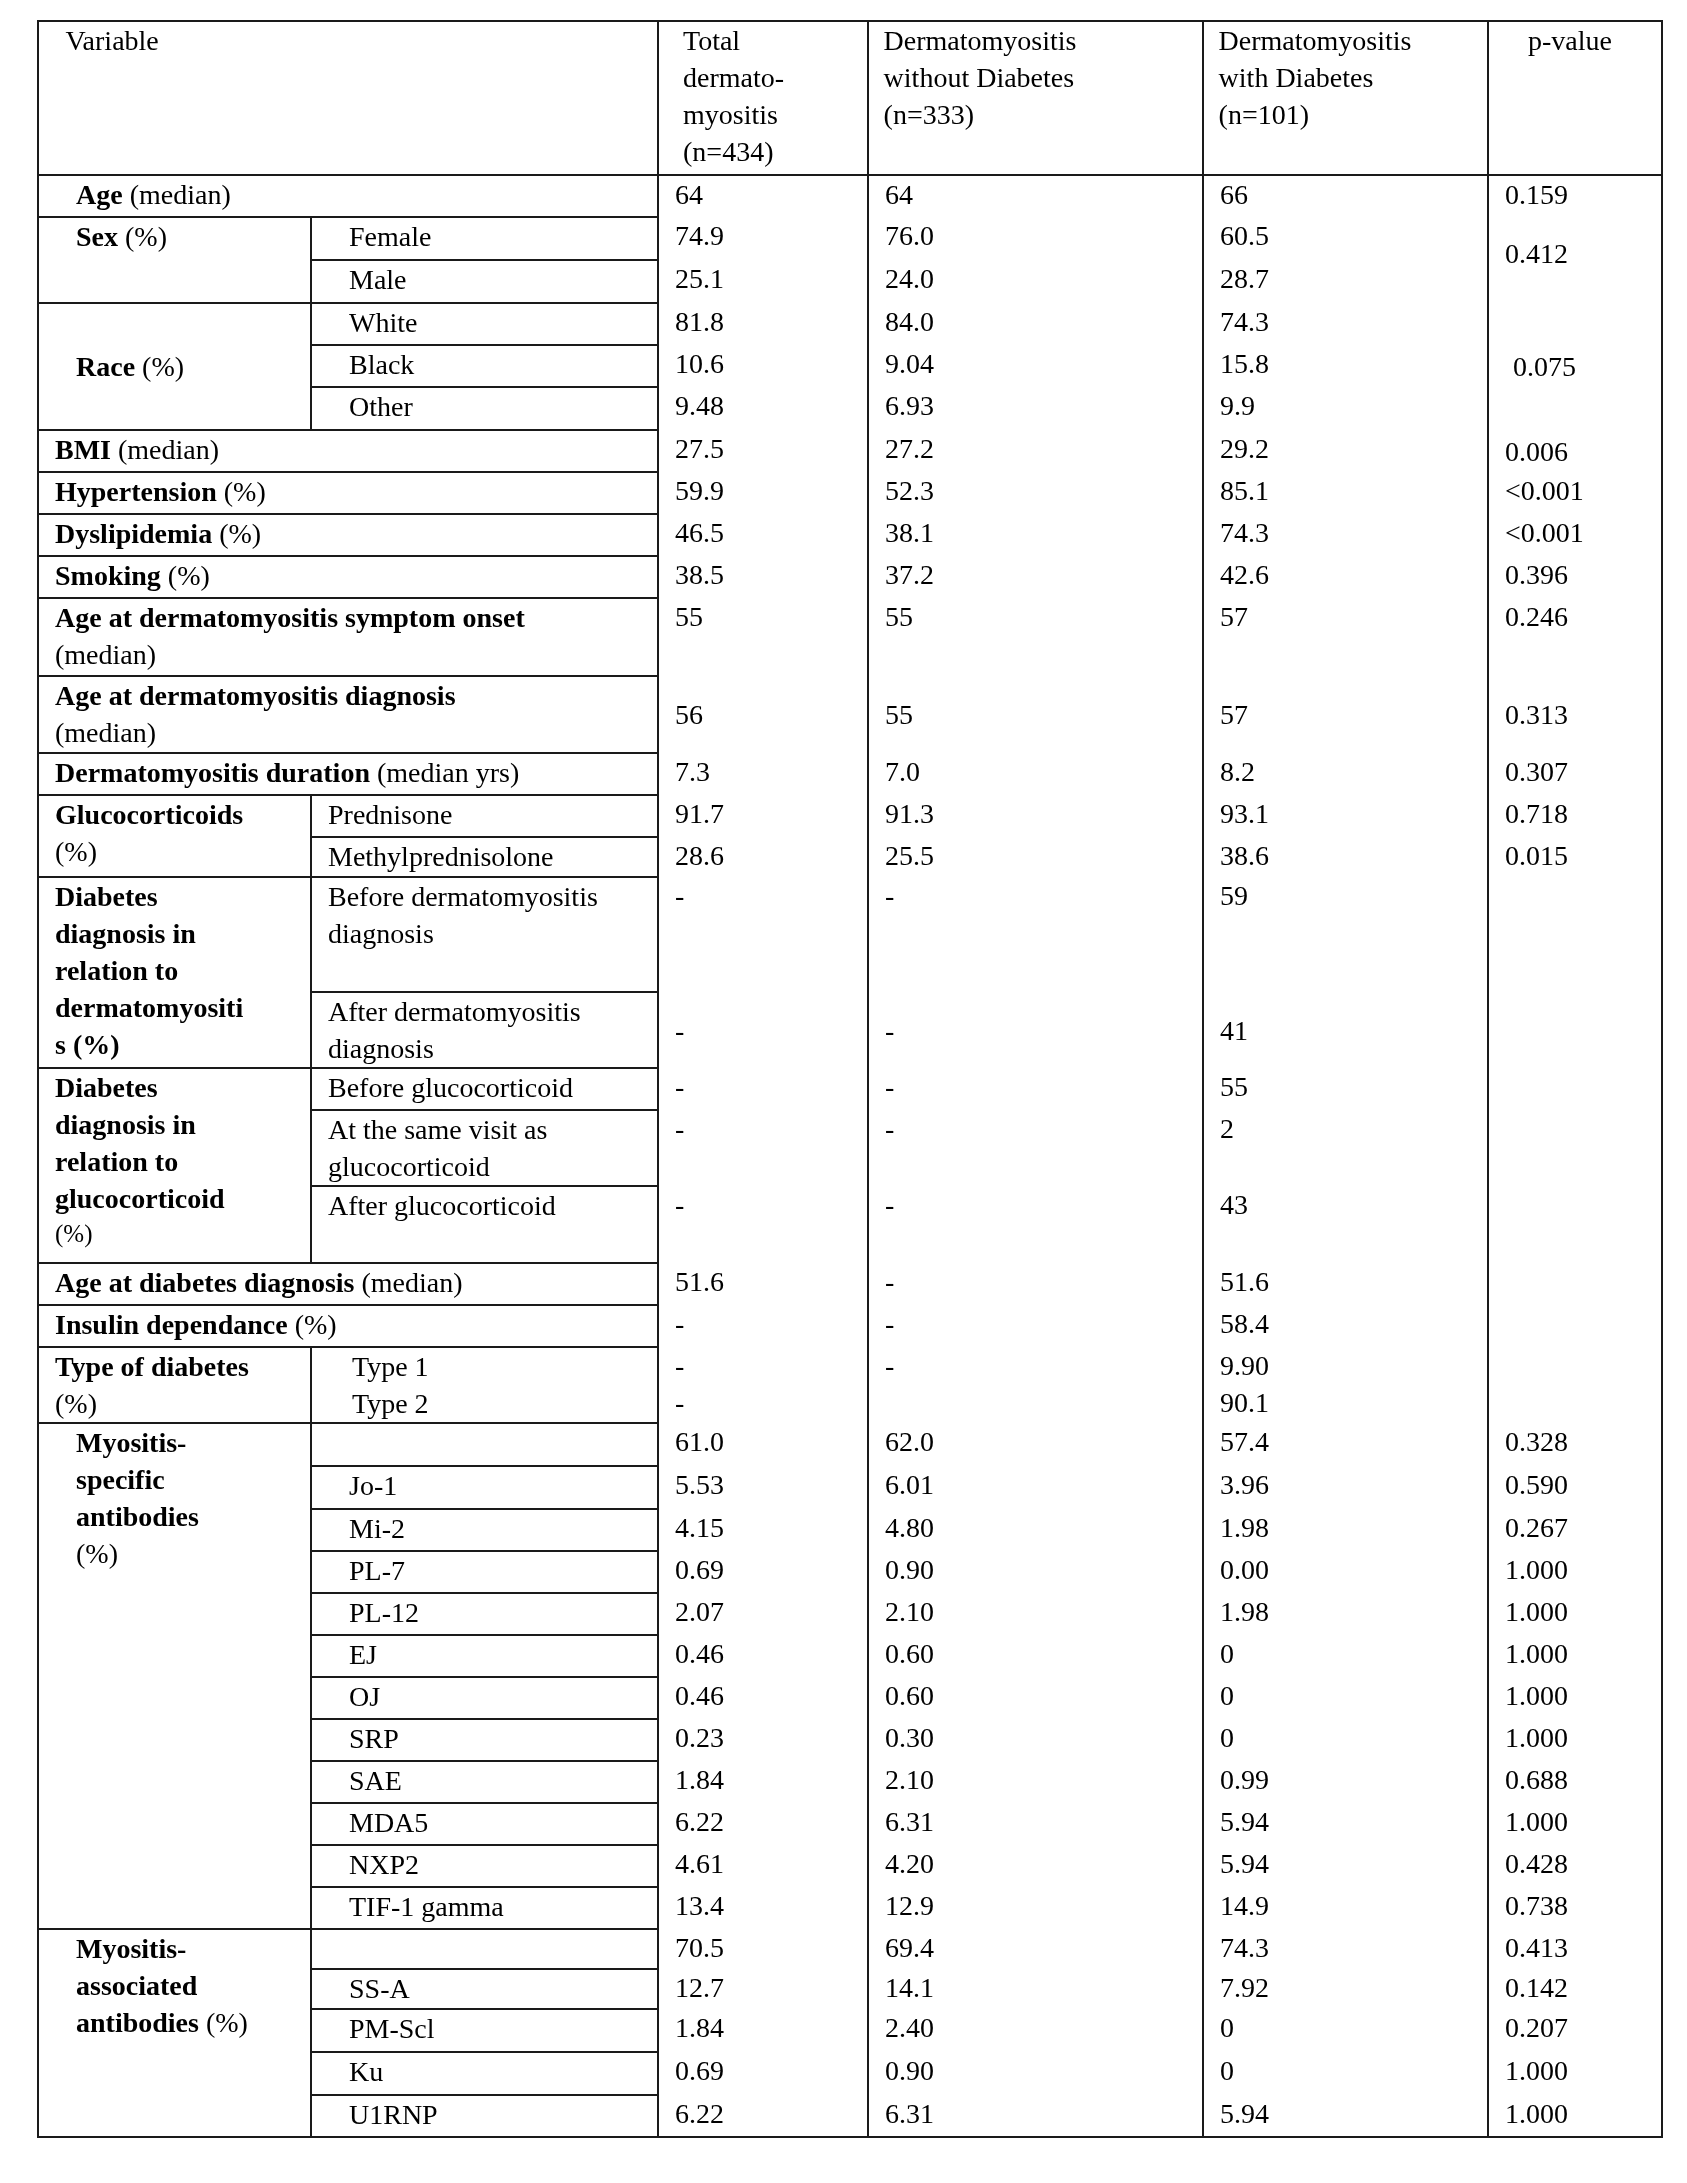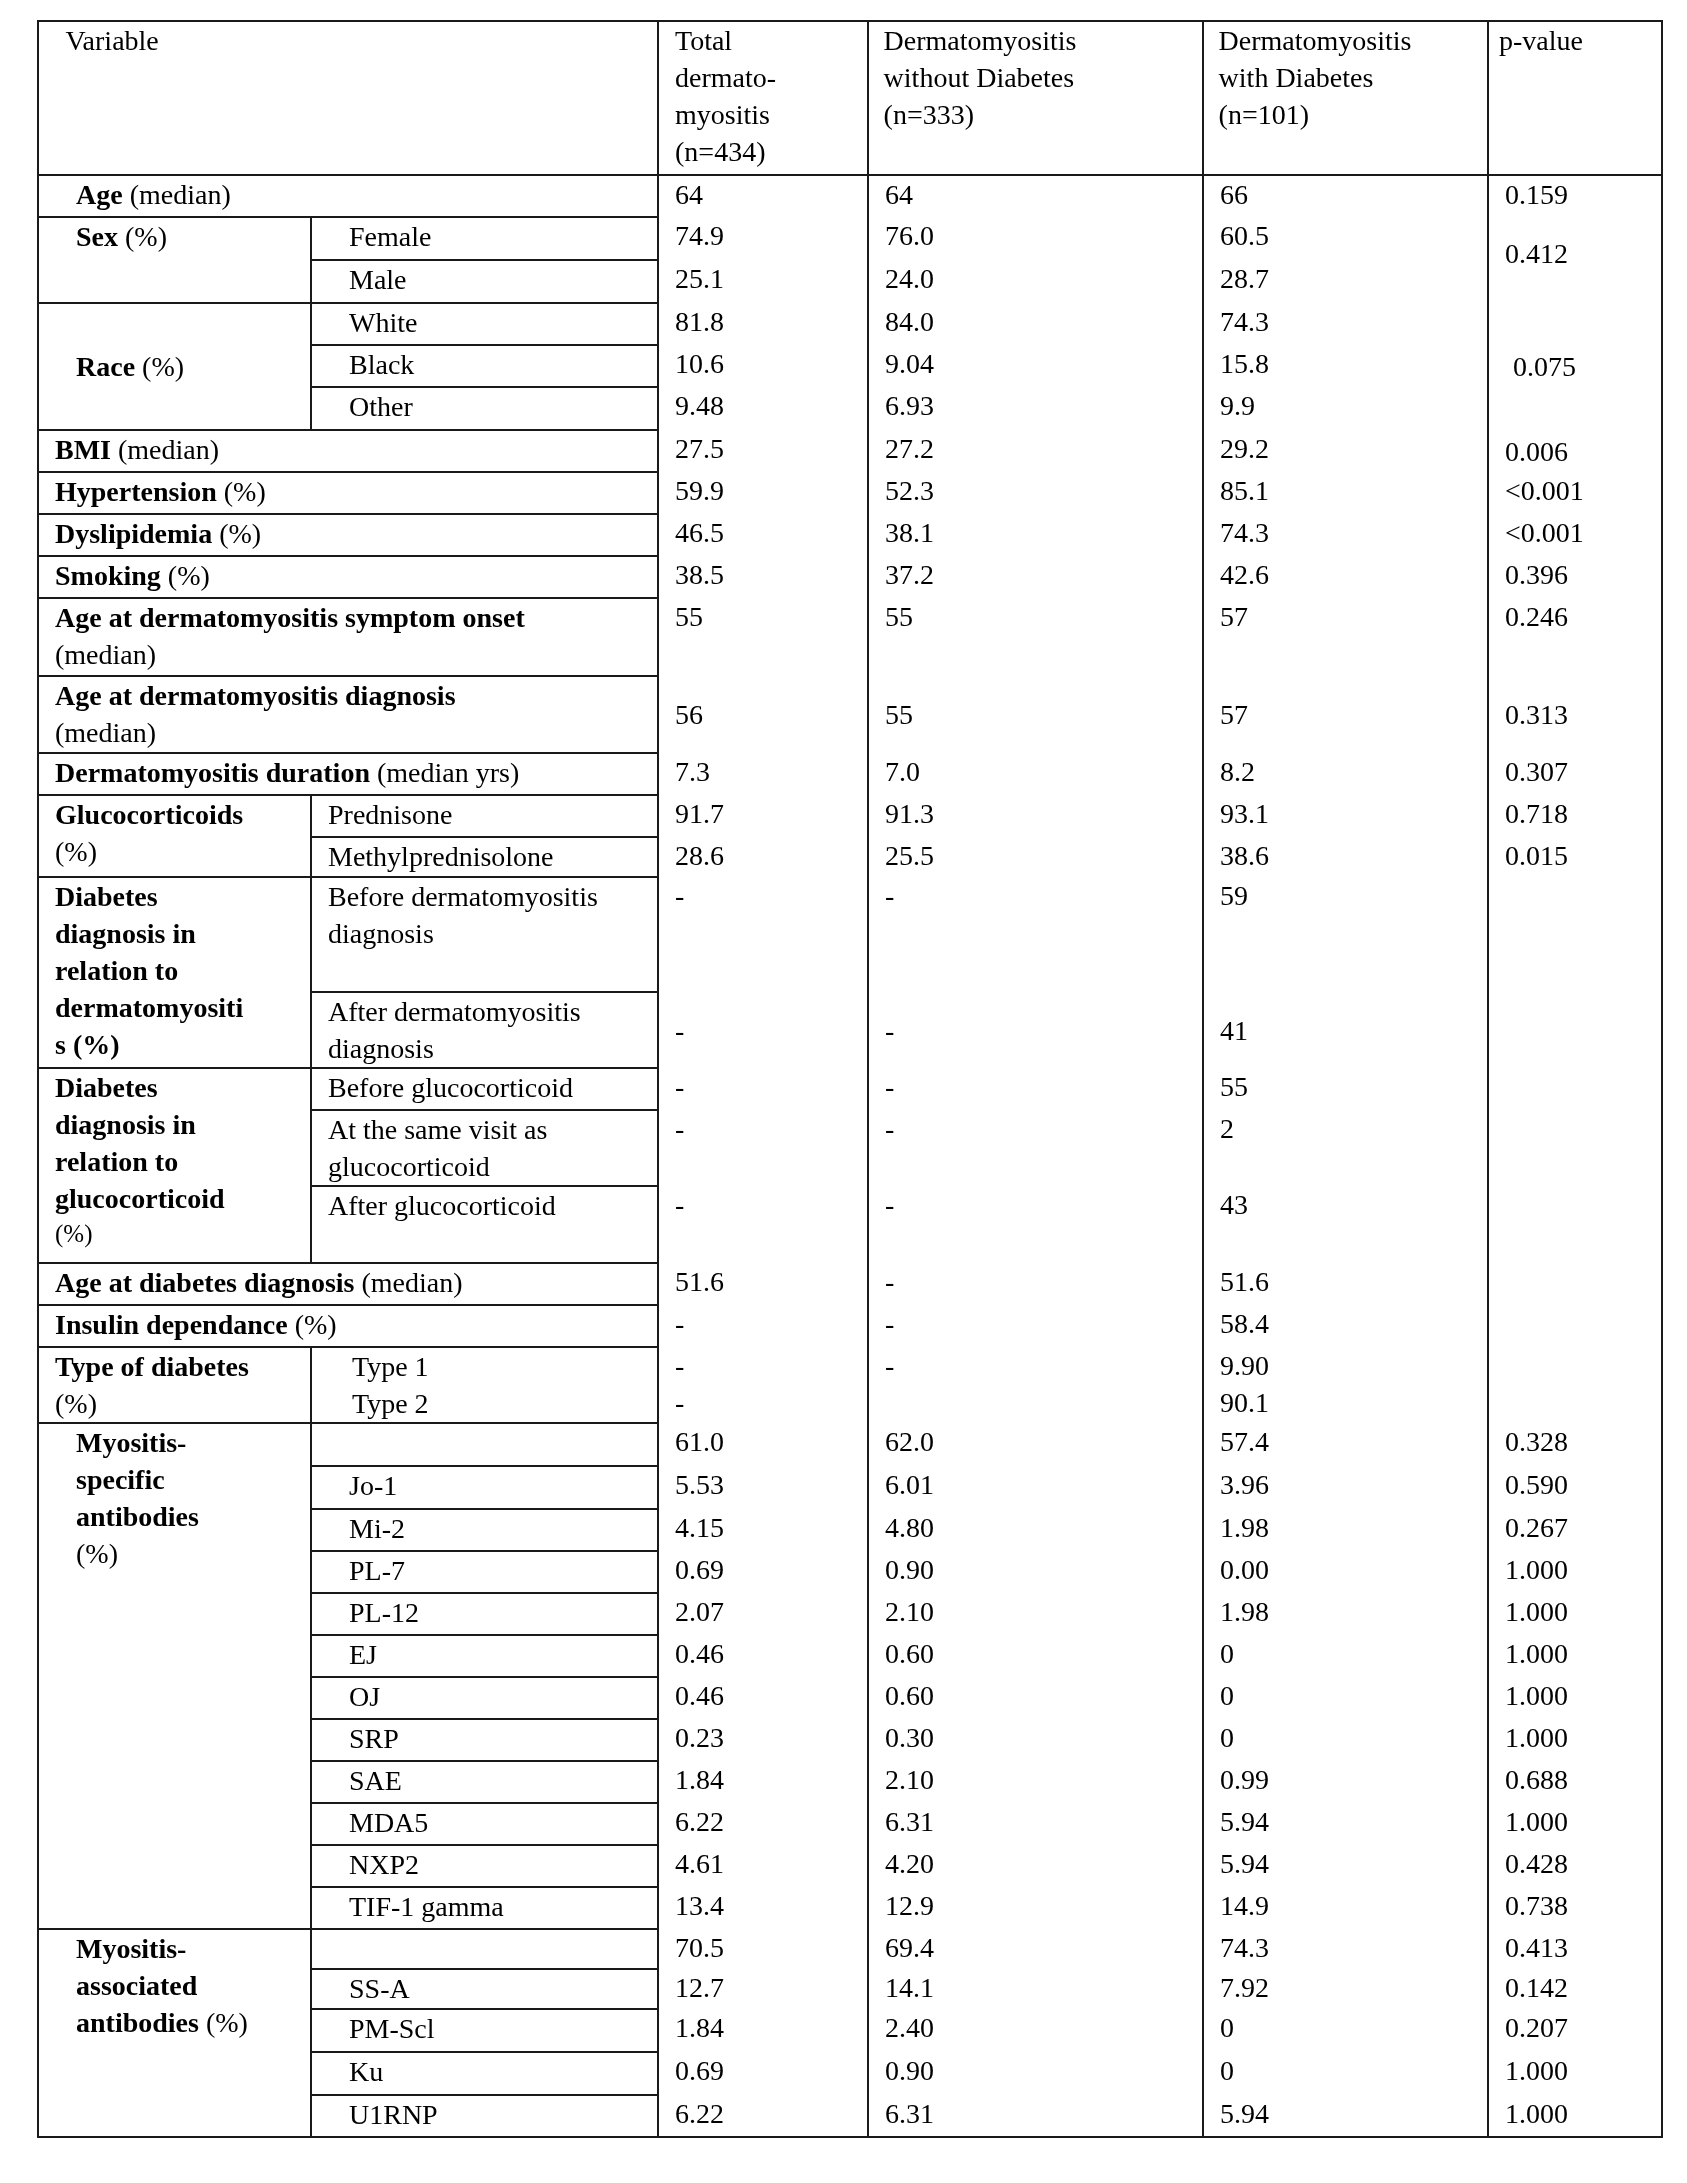--- a/index.html
+++ b/index.html
@@ -27,37 +27,37 @@
     <col style="width:273px">
       <col style="width:347px">
     <col style="width:210px">
       <col style="width:335px">
     <col style="width:285px">
       <col style="width:174px">
   </colgroup>
   <tbody>
       <tr style="height:154px">
     <th colspan="2" style="padding-left:26.5px"><span>Variable</span></th>
-    <th style="padding-left:16px">
+    <th style="padding-left:24px">
       <div>Total</div>
       <div>dermato-</div>
       <div>myositis</div>
       <div>(n=434)</div>
     </th>
     <th style="padding-left:14.6px">
       <div>Dermatomyositis</div>
       <div>without Diabetes</div>
       <div>(n=333)</div>
     </th>
     <th style="padding-left:14.6px">
       <div>Dermatomyositis</div>
       <div>with Diabetes</div>
       <div>(n=101)</div>
     </th>
-    <th style="padding-left:10px"><span>p-value</span></th>
+    <th style="padding-left:39px"><span>p-value</span></th>
   </tr>
 
   <tr style="height:42px">
     <td colspan="2" class="ind"><span class="b">Age</span><span> (median)</span></td>
     <td class="nb-b">64</td>
     <td class="nb-b">64</td>
     <td class="nb-b">66</td>
     <td class="nb-b">0.159</td>
   </tr>
 

